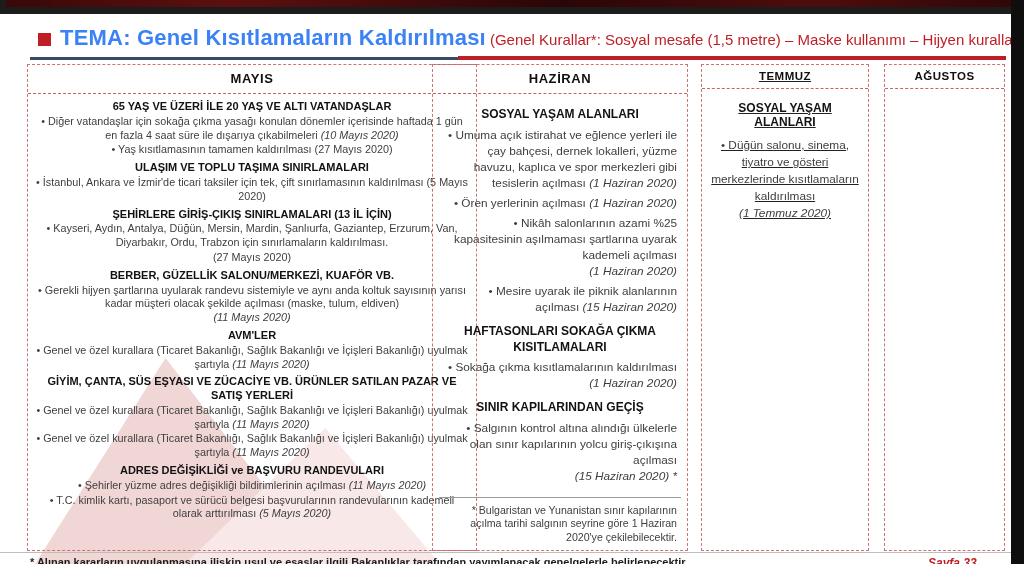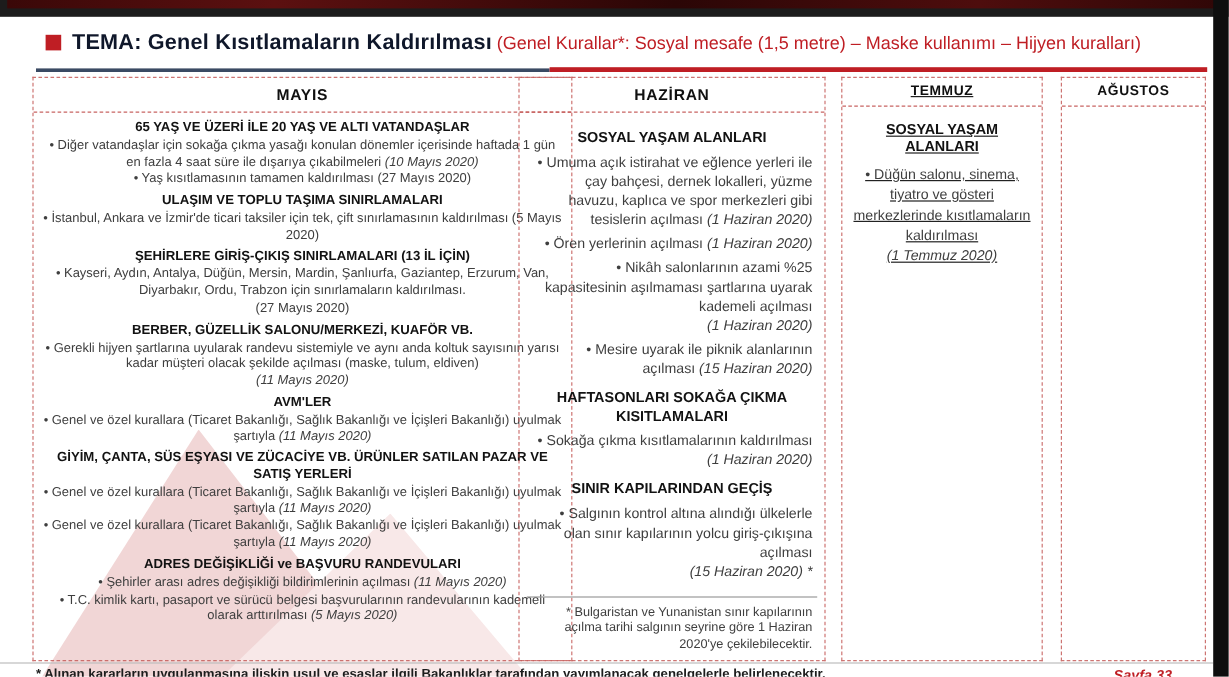--- a/index.html
+++ b/index.html
@@ -8,21 +8,21 @@
     background:#ffffff; font-family:"Liberation Sans", sans-serif; color:#222;
   }
   
   .top-bar{position:absolute;left:0;top:0;width:1024px;height:14px;background:#1d1c1c;z-index:5;}
   .top-bar .maroon{position:absolute;left:6px;top:0;width:1012px;height:7px;
     background:linear-gradient(to right,#3a0808,#5c1010 22%,#2b0606 55%,#4e0d0d 80%,#300707);}
   .right-bar{position:absolute;right:0;top:0;width:13px;height:564px;background:#0e0e0e;z-index:6;}
   
   .title-row{position:absolute;left:38px;top:25px;width:960px;white-space:nowrap;z-index:3;}
   .title-bullet{display:inline-block;width:13px;height:13px;background:#bf1e24;margin-right:9px;vertical-align:-1px;}
-  .title-black{font-size:18px;font-weight:bold;color:#0f172a;letter-spacing:.2px;}
+  .title-black{font-size:22px;font-weight:bold;color:#3b82f6;letter-spacing:.2px;}
   .title-red{font-size:15px;font-weight:normal;color:#bf1e24;margin-left:4px;}
   .divider-navy{position:absolute;left:30px;top:57px;width:428px;height:3px;background:#3a4a63;z-index:3;}
   .divider-red{position:absolute;left:458px;top:56px;width:548px;height:4px;background:#bf1e24;z-index:3;}
   
   .bg-tri1{position:absolute;left:35px;top:358px;width:290px;height:206px;background:#f1d6d6;
     clip-path:polygon(45% 0,100% 100%,0 100%);z-index:0;}
   .bg-tri2{position:absolute;left:185px;top:428px;width:255px;height:136px;background:#f8e8e8;
     clip-path:polygon(55% 0,100% 100%,0 100%);z-index:0;}
   
   .col{position:absolute;top:64px;height:487px;border:1px dashed rgba(197,92,90,.85);
@@ -89,21 +89,21 @@
         <div class="item"><span>• Kayseri, Aydın, Antalya, Düğün, Mersin, Mardin, Şanlıurfa, Gaziantep, Erzurum, Van, Diyarbakır, Ordu, Trabzon  için sınırlamaların kaldırılması.</span></div>
         <div class="item"><span>(27 Mayıs 2020)</span></div>
         <div class="heading">BERBER, GÜZELLİK SALONU/MERKEZİ, KUAFÖR VB.</div>
         <div class="item"><span>• Gerekli hijyen şartlarına uyularak randevu sistemiyle ve aynı anda koltuk sayısının yarısı kadar müşteri olacak şekilde açılması (maske, tulum, eldiven)</span><span class="date block">(11 Mayıs 2020)</span></div>
         <div class="heading">AVM'LER</div>
         <div class="item"><span>• Genel ve özel kurallara (Ticaret Bakanlığı, Sağlık Bakanlığı ve İçişleri Bakanlığı) uyulmak şartıyla </span><span class="date">(11 Mayıs 2020)</span></div>
         <div class="heading">GİYİM, ÇANTA, SÜS EŞYASI VE ZÜCACİYE VB. ÜRÜNLER SATILAN PAZAR VE SATIŞ YERLERİ</div>
         <div class="item"><span>• Genel ve özel kurallara (Ticaret Bakanlığı, Sağlık Bakanlığı ve İçişleri Bakanlığı) uyulmak şartıyla </span><span class="date">(11 Mayıs 2020)</span></div>
         <div class="item"><span>• Genel ve özel kurallara (Ticaret Bakanlığı, Sağlık Bakanlığı ve İçişleri Bakanlığı) uyulmak şartıyla </span><span class="date">(11 Mayıs 2020)</span></div>
         <div class="heading">ADRES DEĞİŞİKLİĞİ ve BAŞVURU RANDEVULARI</div>
-        <div class="item"><span>• Şehirler arası adres değişikliği bildirimlerinin açılması </span><span class="date">(11 Mayıs 2020)</span></div>
+        <div class="item"><span>• Şehirler yüzme adres değişikliği bildirimlerinin açılması </span><span class="date">(11 Mayıs 2020)</span></div>
         <div class="item"><span>• T.C. kimlik kartı, pasaport ve sürücü belgesi başvurularının randevularının kademeli olarak arttırılması </span><span class="date">(5 Mayıs 2020)</span></div>
       </div>
     </div>
     <div class="col col-haziran">
       <div class="col-header">HAZİRAN</div>
       <div class="col-body">
         <div class="heading">SOSYAL YAŞAM ALANLARI</div>
         <div class="item"><span>• Umuma açık istirahat ve eğlence yerleri ile çay bahçesi, dernek lokalleri, yüzme havuzu, kaplıca ve spor merkezleri gibi tesislerin açılması </span><span class="date">(1 Haziran 2020)</span></div>
         <div class="item"><span>• Ören yerlerinin açılması </span><span class="date">(1 Haziran 2020)</span></div>
         <div class="item"><span>• Nikâh salonlarının azami %25 kapasitesinin aşılmaması şartlarına uyarak kademeli açılması</span><span class="date block">(1 Haziran 2020)</span></div>

